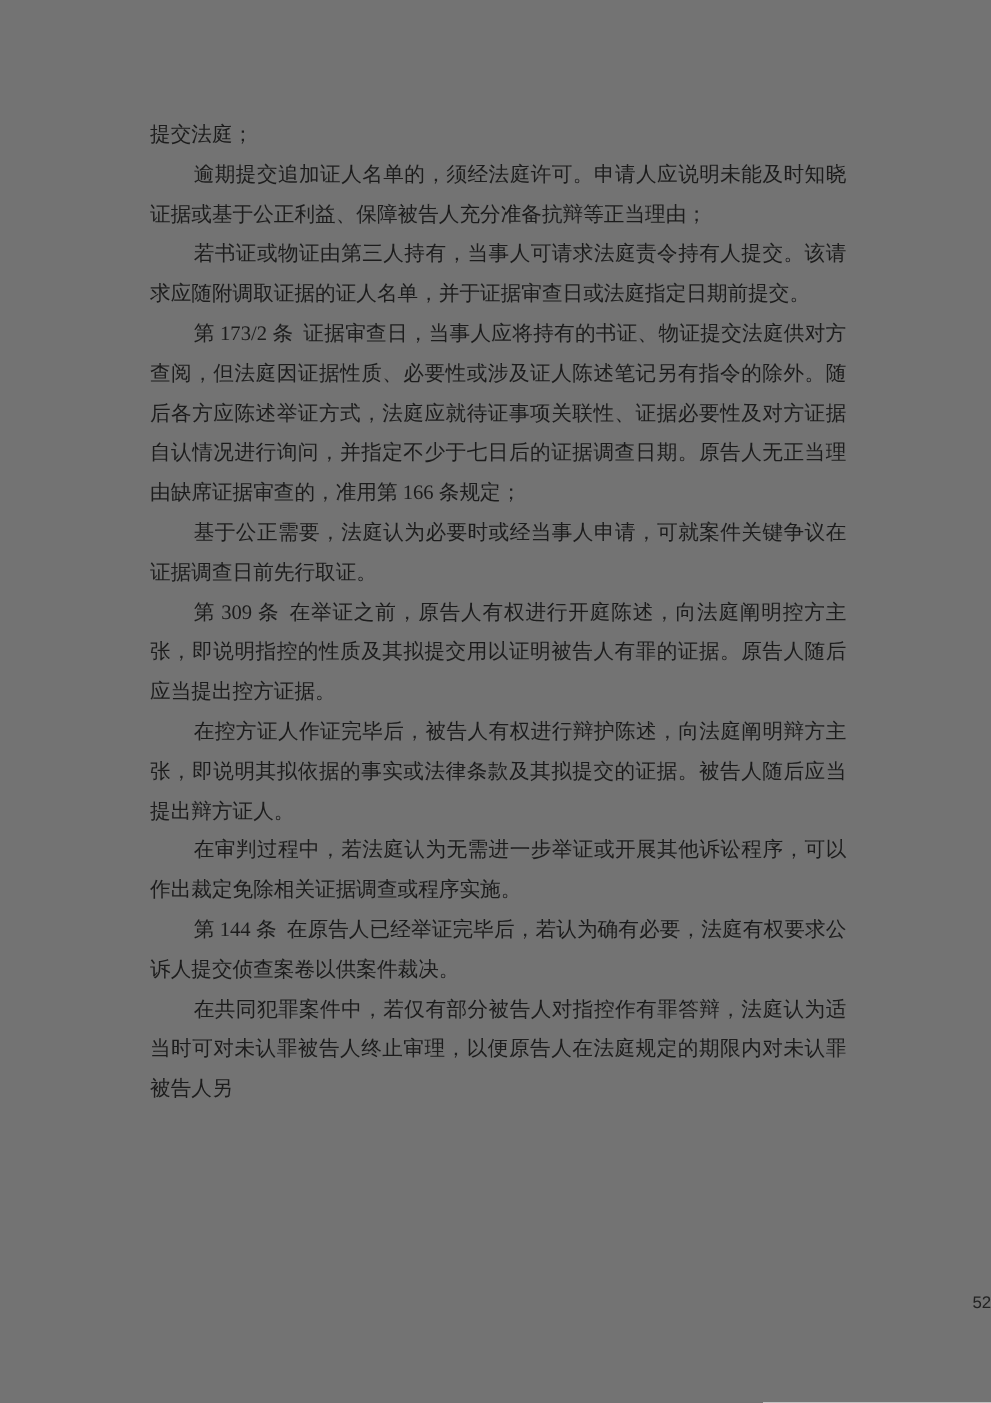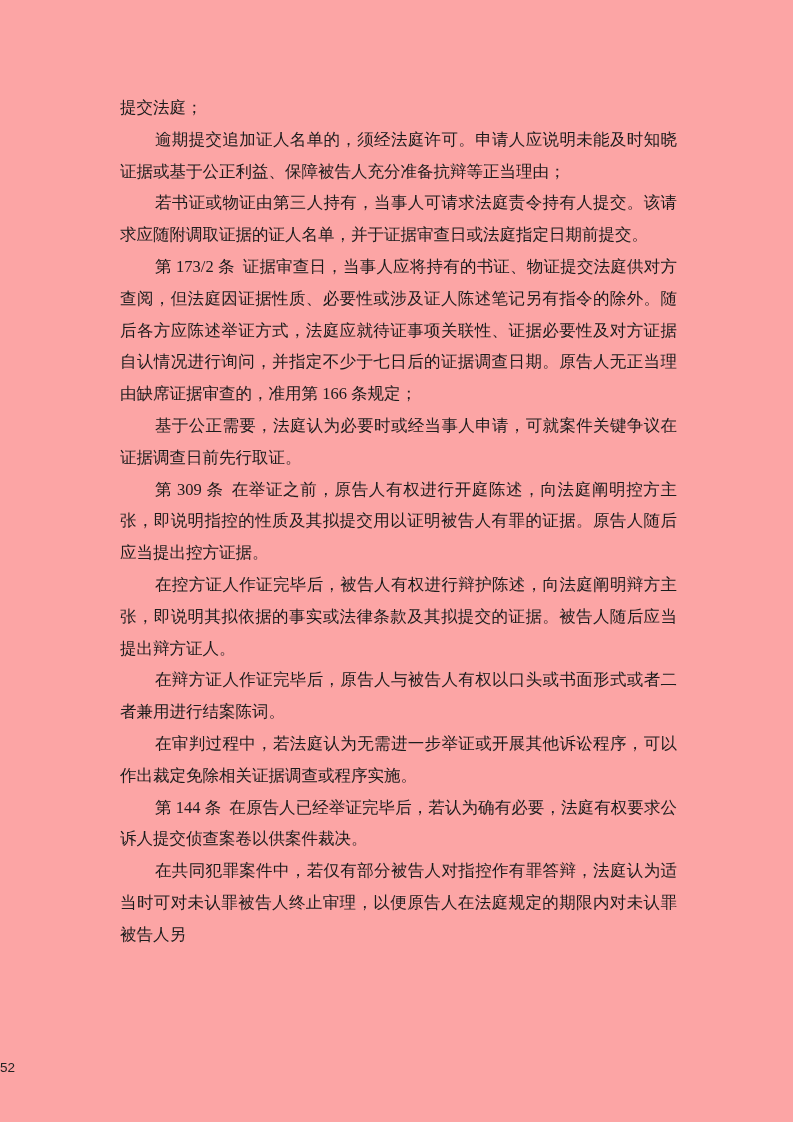--- a/index.html
+++ b/index.html
@@ -4,21 +4,21 @@
 <style>
   html, body {
     margin: 0;
     padding: 0;
     background: #ffffff;
   }
   .page {
     position: relative;
     width: 793px;
     height: 1122px;
-    background: #fca5a5;
+    background: #737373;
     overflow: hidden;
     font-family: "Liberation Serif", "DejaVu Serif", serif;
     color: #1c1c1c;
   }
   .content {
     position: absolute;
     left: 120px;
     top: 92px;
     width: 557px;
     font-size: 16.5px;
@@ -32,40 +32,39 @@
   }
   .content p.indent {
     text-indent: 35px;
   }
   .article-label {
     font-weight: normal;
     padding-right: 8px;
   }
   .page-number {
     position: absolute;
-    top: 1060px;
+    top: 1034px;
     left: 0;
     width: 100%;
-    text-align: left;
+    text-align: right;
     font-size: 13.5px;
     color: #222222;
     font-family: "Liberation Sans", "DejaVu Sans", sans-serif;
   }
 </style>
 </head>
 <body>
 
 <div class="page">
   <div class="content" id="content">
       <p>提交法庭；</p>
       <p class="indent">逾期提交追加证人名单的，须经法庭许可。申请人应说明未能及时知晓证据或基于公正利益、保障被告人充分准备抗辩等正当理由；</p>
       <p class="indent">若书证或物证由第三人持有，当事人可请求法庭责令持有人提交。该请求应随附调取证据的证人名单，并于证据审查日或法庭指定日期前提交。</p>
       <p class="indent"><span class="article-label">第 173/2 条</span>证据审查日，当事人应将持有的书证、物证提交法庭供对方查阅，但法庭因证据性质、必要性或涉及证人陈述笔记另有指令的除外。随后各方应陈述举证方式，法庭应就待证事项关联性、证据必要性及对方证据自认情况进行询问，并指定不少于七日后的证据调查日期。原告人无正当理由缺席证据审查的，准用第 166 条规定；</p>
       <p class="indent">基于公正需要，法庭认为必要时或经当事人申请，可就案件关键争议在证据调查日前先行取证。</p>
       <p class="indent"><span class="article-label">第 309 条</span>在举证之前，原告人有权进行开庭陈述，向法庭阐明控方主张，即说明指控的性质及其拟提交用以证明被告人有罪的证据。原告人随后应当提出控方证据。</p>
       <p class="indent">在控方证人作证完毕后，被告人有权进行辩护陈述，向法庭阐明辩方主张，即说明其拟依据的事实或法律条款及其拟提交的证据。被告人随后应当提出辩方证人。</p>
-      <p class="indent">在辩方证人作证完毕后，原告人与被告人有权以口头或书面形式或者二者兼用进行结案陈词。</p>
       <p class="indent">在审判过程中，若法庭认为无需进一步举证或开展其他诉讼程序，可以作出裁定免除相关证据调查或程序实施。</p>
       <p class="indent"><span class="article-label">第 144 条</span>在原告人已经举证完毕后，若认为确有必要，法庭有权要求公诉人提交侦查案卷以供案件裁决。</p>
       <p class="indent">在共同犯罪案件中，若仅有部分被告人对指控作有罪答辩，法庭认为适当时可对未认罪被告人终止审理，以便原告人在法庭规定的期限内对未认罪被告人另</p>
     </div>
   <div class="page-number">52</div>
 </div>
 
 </body></html>

